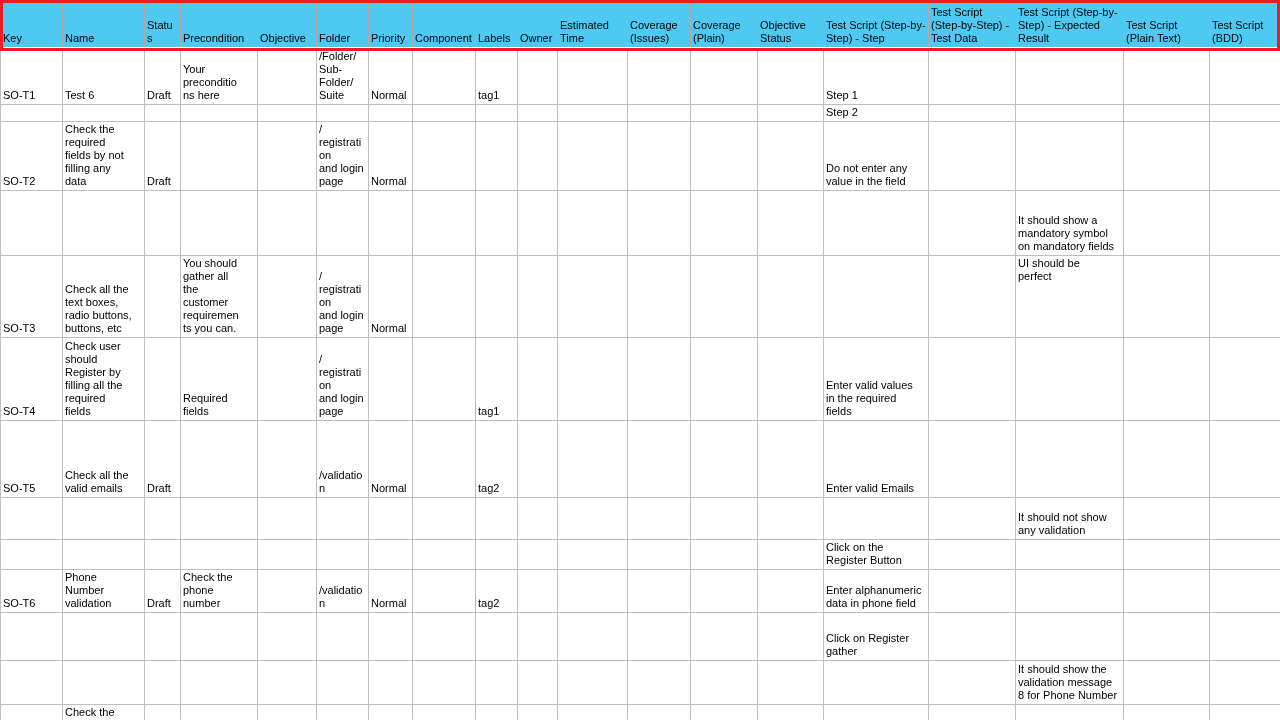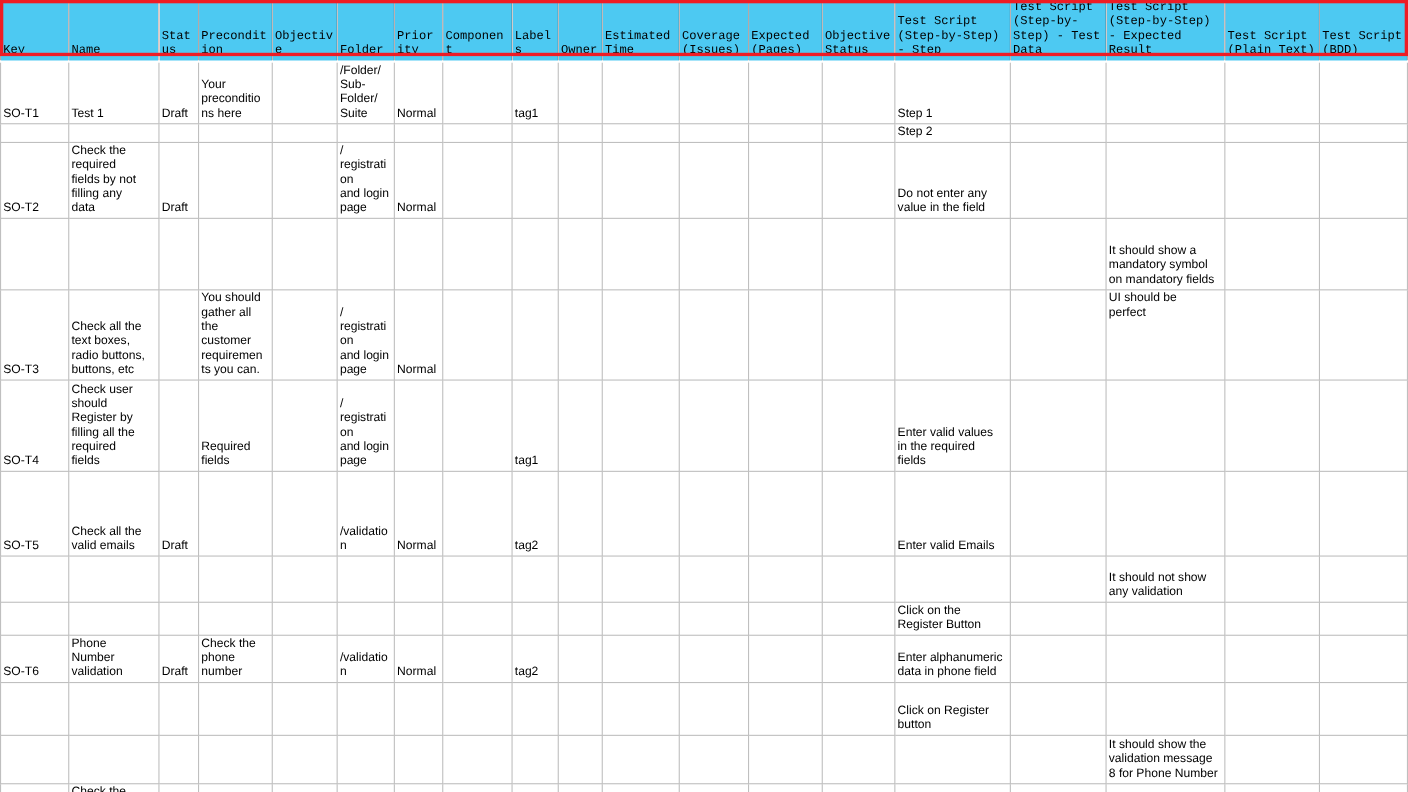--- a/index.html
+++ b/index.html
@@ -28,25 +28,24 @@
     word-break:break-word;
     font-weight:normal;
   }
   thead tr{height:48px;}
   thead th{
     background:var(--header_bg);
     border-left:1px solid rgba(90,60,60,.45);
     border-right:1px solid rgba(90,60,60,.45);
     border-top:none;
     border-bottom:2px solid #ffffff;
-    font-family:Liberation Mono, monospace;
   }
   
   .col-key{width:62px}.col-name{width:82px}.col-status{width:36px}
-  .col-precondition{width:67px}.col-objective{width:59px}.col-folder{width:52px}
+  .col-precondition{width:77px}.col-objective{width:59px}.col-folder{width:52px}
   .col-priority{width:44px}.col-component{width:63px}.col-labels{width:42px}
   .col-owner{width:40px}.col-estimated_time{width:70px}.col-coverage_issues{width:63px}
   .col-coverage_pages{width:67px}.col-automation_status{width:66px}.col-step{width:105px}
   .col-test_data{width:87px}.col-expected_result{width:108px}.col-plain_text{width:86px}
   .col-bdd{width:80px}
   
   tbody tr:nth-child(1){height:38px}
   tbody tr:nth-child(2){height:17px}
   tbody tr:nth-child(3){height:17px}
   tbody tr:nth-child(4){height:65px}
@@ -83,33 +82,33 @@
           <th class="col-status">Status</th>
           <th class="col-precondition">Precondition</th>
           <th class="col-objective">Objective</th>
           <th class="col-folder">Folder</th>
           <th class="col-priority">Priority</th>
           <th class="col-component">Component</th>
           <th class="col-labels">Labels</th>
           <th class="col-owner">Owner</th>
           <th class="col-estimated_time">Estimated Time</th>
           <th class="col-coverage_issues">Coverage (Issues)</th>
-          <th class="col-coverage_pages">Expected (Pages)</th>
+          <th class="col-coverage_pages">Coverage (Plain)</th>
           <th class="col-automation_status">Objective Status</th>
           <th class="col-step">Test Script (Step-by-Step) - Step</th>
           <th class="col-test_data">Test Script (Step-by-Step) - Test Data</th>
           <th class="col-expected_result">Test Script (Step-by-Step) - Expected Result</th>
           <th class="col-plain_text">Test Script (Plain Text)</th>
           <th class="col-bdd">Test Script (BDD)</th>
         </tr>
     </thead>
     <tbody>
         <tr>
           <td class="col-key">SO-T1</td>
-          <td class="col-name">Test 1</td>
+          <td class="col-name">Test 6</td>
           <td class="col-status">Draft</td>
           <td class="col-precondition">Your
 preconditio
 ns here</td>
           <td class="col-objective"></td>
           <td class="col-folder">/Folder/
 Sub-Folder/
 Suite</td>
           <td class="col-priority">Normal</td>
           <td class="col-component"></td>
@@ -364,21 +363,21 @@
           <td class="col-folder"></td>
           <td class="col-priority"></td>
           <td class="col-component"></td>
           <td class="col-labels"></td>
           <td class="col-owner"></td>
           <td class="col-estimated_time"></td>
           <td class="col-coverage_issues"></td>
           <td class="col-coverage_pages"></td>
           <td class="col-automation_status"></td>
           <td class="col-step">Click on Register
-button</td>
+gather</td>
           <td class="col-test_data"></td>
           <td class="col-expected_result"></td>
           <td class="col-plain_text"></td>
           <td class="col-bdd"></td>
         </tr>
         <tr>
           <td class="col-key"></td>
           <td class="col-name"></td>
           <td class="col-status"></td>
           <td class="col-precondition"></td>

